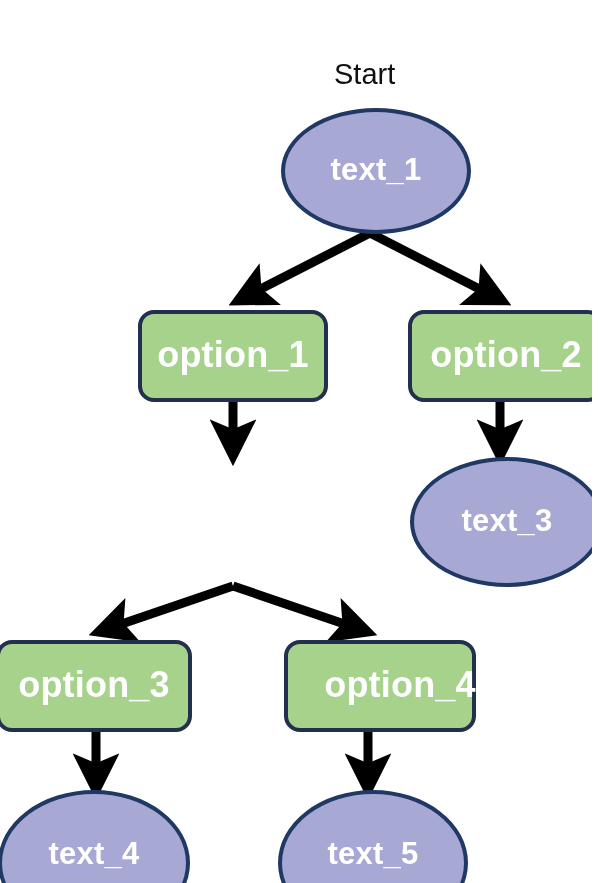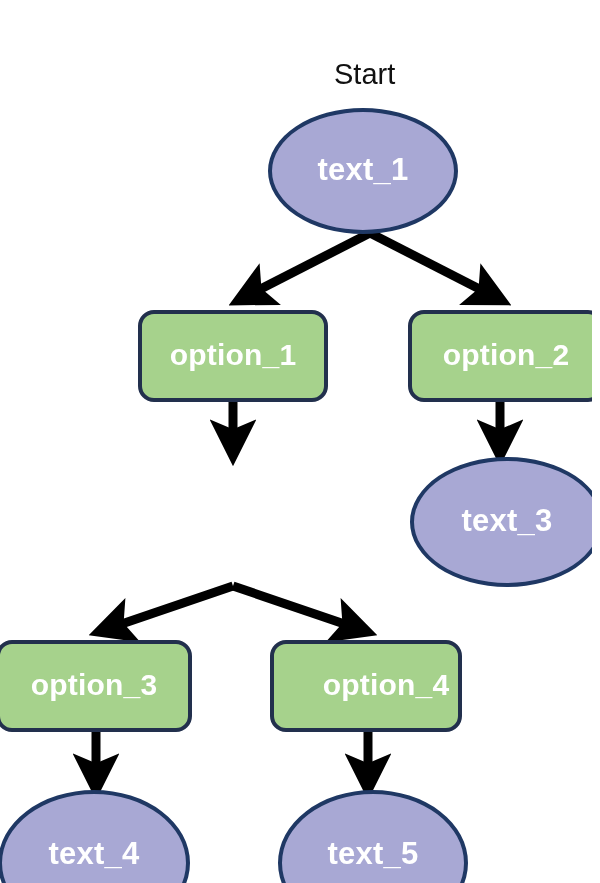--- a/index.html
+++ b/index.html
@@ -41,21 +41,21 @@
   .node-ellipse {
     border-radius: 50%;
     border: 4px solid #1f3864;
     background: #a8a8d4;
     font-size: 31px;
   }
   .node-box {
     border-radius: 16px;
     border: 4px solid #22304d;
     background: #a6d28c;
-    font-size: 30px;
+    font-size: 36px;
   }
   .node-label {
     pointer-events: none;
     transform: translateY(-1px);
   }
   .start-label {
     position: absolute;
     color: #111111;
     font-size: 29px;
     font-weight: normal;
@@ -87,42 +87,42 @@
 
     <line x1="233" y1="544" x2="362" y2="588" stroke="#000000" stroke-width="9" marker-end="url(#arrowhead)"></line>
 
     <line x1="96" y1="690" x2="96" y2="742" stroke="#000000" stroke-width="9" marker-end="url(#arrowhead)"></line>
 
     <line x1="368" y1="690" x2="368" y2="742" stroke="#000000" stroke-width="9" marker-end="url(#arrowhead)"></line>
   </svg>
 
   <div class="start-label" style="left:334px; top:16px;">Start</div>
 
-  <div class="node node-ellipse" style="left:268px; top:66px; width:190px; height:126px;">
+  <div class="node node-ellipse" style="left:281px; top:66px; width:190px; height:126px;">
     <span class="node-label">text_1</span>
   </div>
 
   <div class="node node-box" style="left:138px; top:268px; width:190px; height:92px;">
     <span class="node-label">option_1</span>
   </div>
 
   <div class="node node-box" style="left:408px; top:268px; width:196px; height:92px;">
     <span class="node-label">option_2</span>
   </div>
 
 
   <div class="node node-ellipse" style="left:410px; top:415px; width:194px; height:130px;">
     <span class="node-label">text_3</span>
   </div>
 
   <div class="node node-box" style="left:-4px; top:598px; width:196px; height:92px;">
     <span class="node-label">option_3</span>
   </div>
 
-  <div class="node node-box" style="left:270px; top:598px; width:192px; height:92px;padding-left:40px;">
+  <div class="node node-box" style="left:284px; top:598px; width:192px; height:92px;padding-left:40px;">
     <span class="node-label">option_4</span>
   </div>
 
   <div class="node node-ellipse" style="left:-2px; top:748px; width:192px; height:146px;">
     <span class="node-label" style="transform:translateY(-9px);">text_4</span>
   </div>
 
   <div class="node node-ellipse" style="left:278px; top:748px; width:190px; height:146px;">
     <span class="node-label" style="transform:translateY(-9px);text-align:right;">text_5</span>
   </div>

